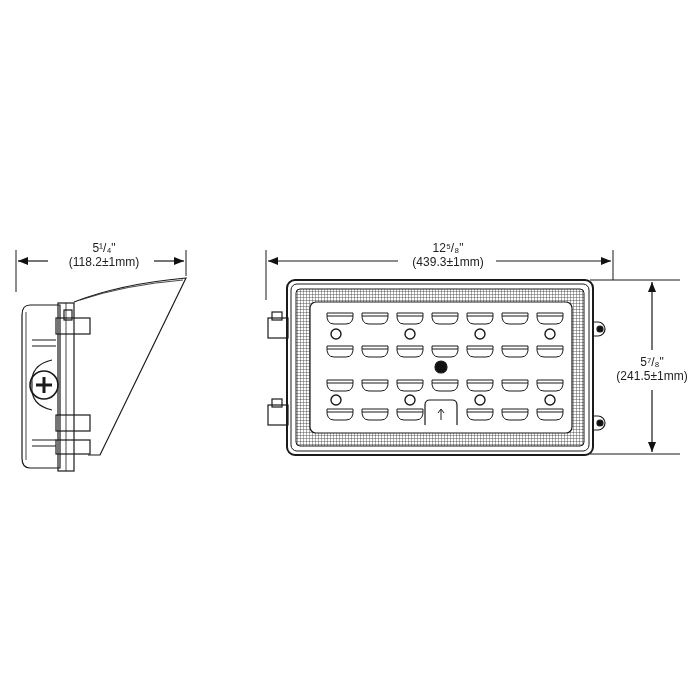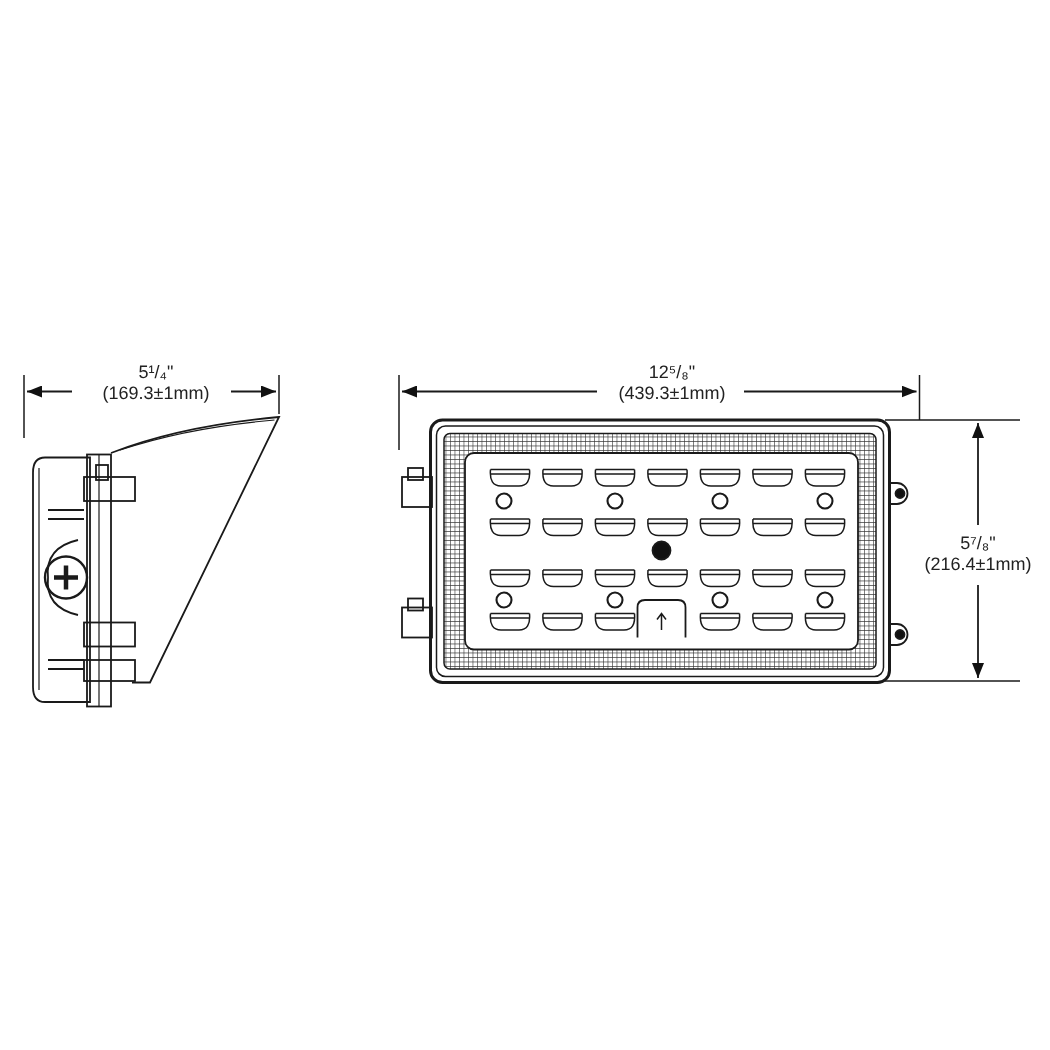--- a/index.html
+++ b/index.html
@@ -113,22 +113,22 @@
       <circle cx="550" cy="334" r="5" stroke-width="1.4"></circle>
       <circle cx="336" cy="400" r="5" stroke-width="1.4"></circle>
       <circle cx="410" cy="400" r="5" stroke-width="1.4"></circle>
       <circle cx="480" cy="400" r="5" stroke-width="1.4"></circle>
       <circle cx="550" cy="400" r="5" stroke-width="1.4"></circle>
     </g>
 </svg>
 
 <div class="dim-label" style="left:56px;top:241px;width:96px;">
   <div>5¹/₄"</div>
-  <div>(169.3±1mm)</div>
+  <div>(118.2±1mm)</div>
 </div>
 <div class="dim-label" style="left:396px;top:241px;width:104px;">
   <div>12⁵/₈"</div>
   <div>(439.3±1mm)</div>
 </div>
 <div class="dim-label" style="left:604px;top:355px;width:96px;">
   <div>5⁷/₈"</div>
-  <div>(216.4±1mm)</div>
+  <div>(241.5±1mm)</div>
 </div>
 
 </body></html>

